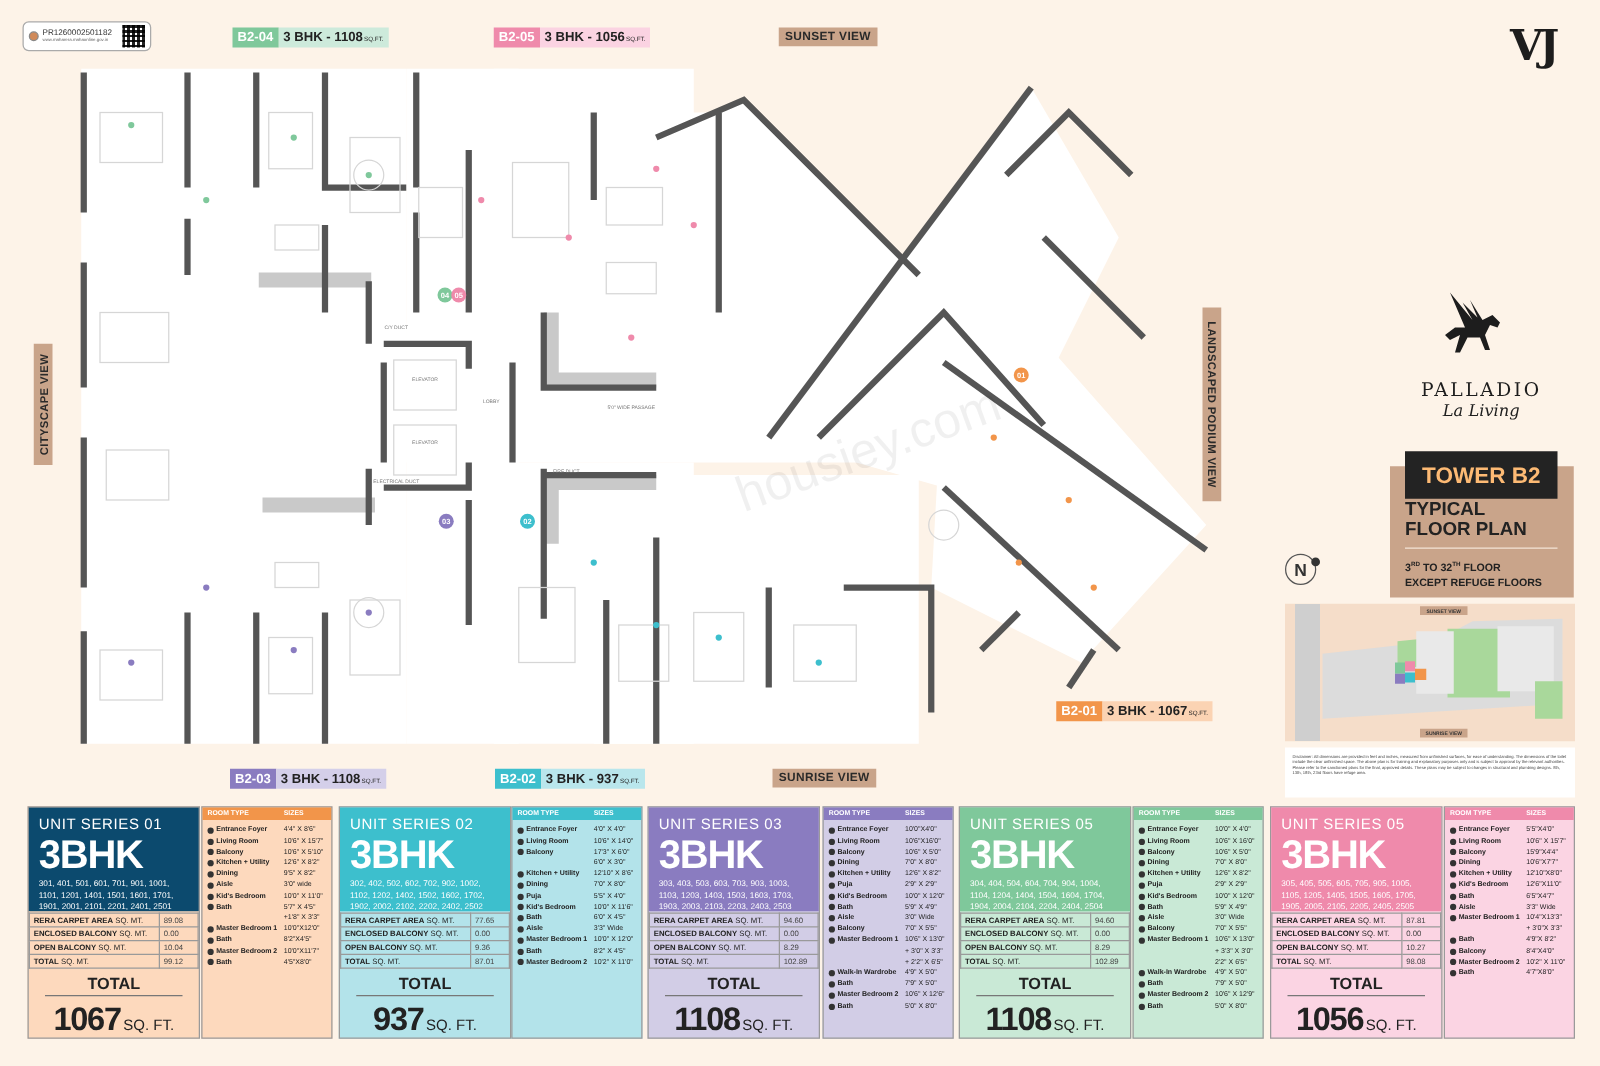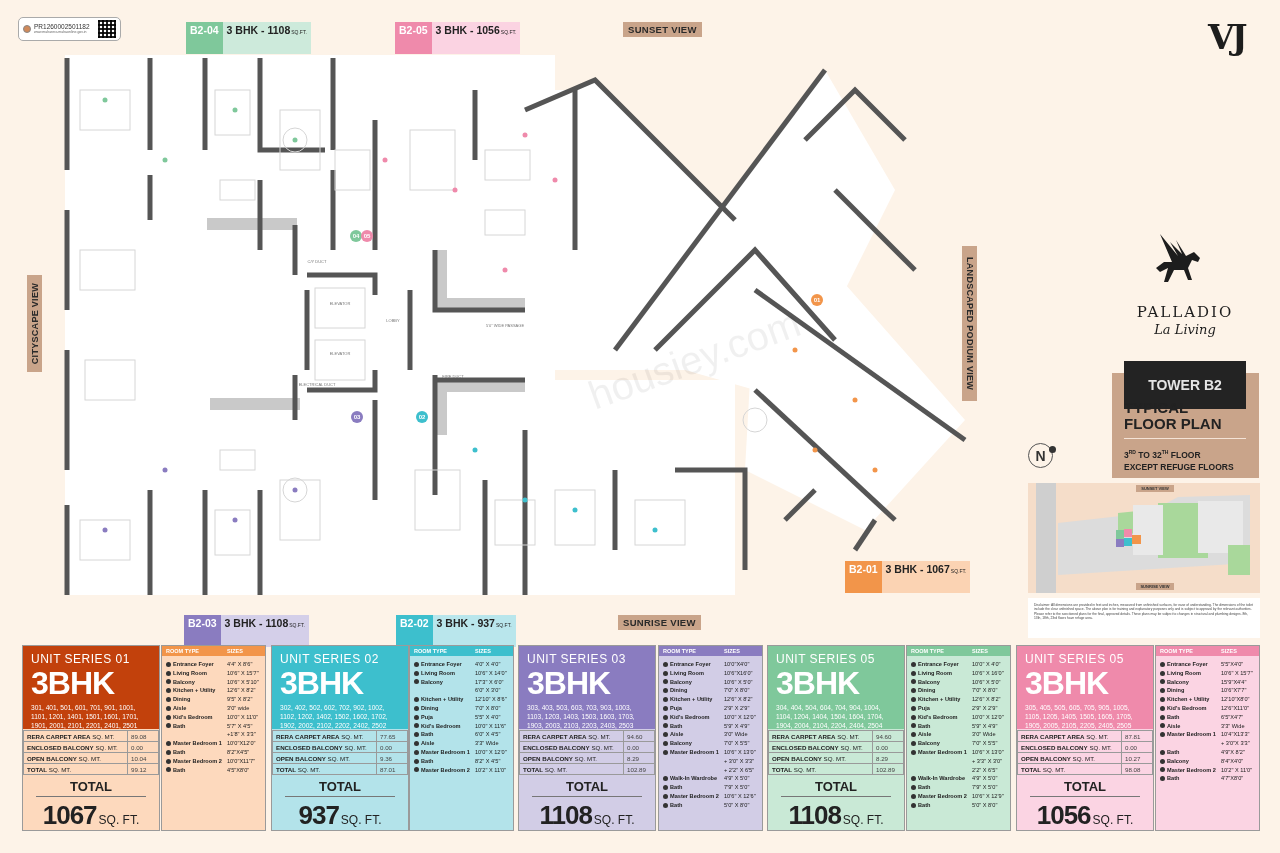--- a/index.html
+++ b/index.html
@@ -11,41 +11,41 @@
   .rera .seal { width: 8px; height: 8px; border-radius: 50%; background: #d08a5a; border: 1px solid #888; }
   .rera .txt { display: flex; flex-direction: column; line-height: 1; }
   .rera .num { font-size: 6.5px; color: #333; }
   .rera .url { font-size: 3.5px; color: #666; }
   .rera .qr { width: 18px; height: 18px; margin-left: auto; background:
       repeating-linear-gradient(0deg,#222 0 2px,#fff 2px 4px),
       repeating-linear-gradient(90deg,#222 0 2px,#fff 2px 4px);
       background-blend-mode: multiply; }
 
   
-  .tag { position: absolute; height: 32px; display: flex; font-weight: bold; font-size: 10.5px; line-height: 16px; white-space: nowrap; }
+  .tag { position: absolute; height: 16px; display: flex; font-weight: bold; font-size: 10.5px; line-height: 16px; white-space: nowrap; }
   .tag .code { color: #fff; padding: 0 4px; }
   .tag .desc { padding: 0 4px; color: #222; }
   .tag .desc small { font-size: 5px; font-weight: normal; margin-left: 1px; }
 
   .view-label { position: absolute; background: #c9a48a; color: #2a2a2a; font-weight: bold; font-size: 9.5px; letter-spacing: .3px; padding: 2px 5px; }
   .view-vert { position: absolute; background: #c9a48a; color: #2a2a2a; font-weight: bold; font-size: 9px; letter-spacing: .3px; width: 15px; display: flex; align-items: center; justify-content: center; }
   .view-vert span { writing-mode: vertical-rl; white-space: nowrap; }
   .view-vert.up span { transform: rotate(180deg); }
 
   
   .plan { position: absolute; left: 55px; top: 50px; width: 925px; height: 550px; }
   .plan svg { width: 100%; height: 100%; }
 
   
   .vj { position: absolute; left: 1208px; top: 17px; font-family: "DejaVu Serif", serif; font-weight: bold; font-size: 34px; letter-spacing: -3px; color: #1d1d1d; }
   .pegasus { position: absolute; left: 1148px; top: 228px; width: 66px; height: 66px; }
   .palladio { position: absolute; left: 1120px; top: 303px; width: 130px; text-align: center; font-family: "DejaVu Serif", serif; font-size: 15px; letter-spacing: 2px; color: #1d1d1d; }
   .laviento { position: absolute; left: 1120px; top: 322px; width: 130px; text-align: center; font-family: "DejaVu Serif", serif; font-style: italic; font-size: 13px; color: #1d1d1d; }
   .tower-box { position: absolute; left: 1112px; top: 373px; width: 147px; height: 105px; background: #c9a48a; }
-  .tower-title { position: absolute; left: 1124px; top: 361px; width: 122px; height: 48px; background: #232323; color: #e5e5e5; font-weight: bold; font-size: 14px; display: flex; align-items: center; justify-content: center; }
+  .tower-title { position: absolute; left: 1124px; top: 361px; width: 122px; height: 38px; background: #232323; color: #fdba74; font-weight: bold; font-size: 18px; display: flex; align-items: center; justify-content: center; }
   .typ { position: absolute; left: 1124px; top: 400px; font-weight: bold; font-size: 15px; line-height: 16px; color: #222; }
   .typ-line { position: absolute; left: 1124px; top: 438px; width: 122px; height: 1px; background: #f4e3d6; }
   .typ-sub { position: absolute; left: 1124px; top: 446px; font-weight: bold; font-size: 8.5px; line-height: 12px; color: #222; }
   .typ-sub sup { font-size: 5px; }
 
   .north { position: absolute; left: 1028px; top: 443px; width: 25px; height: 25px; border-radius: 50%; border: 1px solid #555; font-weight: bold; font-size: 14px; display:flex; align-items:center; justify-content:center; color:#333; background: #fdf3e8; }
   .north .dot { position: absolute; right: -4px; top: 2px; width: 7px; height: 7px; border-radius: 50%; background: #333; }
 
   .siteplan { position: absolute; left: 1028px; top: 483px; width: 232px; height: 110px; background: #f5ddc9; overflow: hidden; }
   .disclaimer { position: absolute; left: 1028px; top: 598px; width: 232px; height: 40px; background: #fff; font-size: 3.3px; line-height: 4.3px; padding: 5px 6px; color: #444; }
@@ -304,21 +304,21 @@
     <rect x="108" y="2" width="38" height="7" fill="#c9a48a"></rect>
     <rect x="108" y="100" width="38" height="7" fill="#c9a48a"></rect>
     <text x="127" y="7" font-size="4" text-anchor="middle" font-family="Liberation Sans, sans-serif" font-weight="bold" fill="#333">SUNSET VIEW</text>
     <text x="127" y="105" font-size="4" text-anchor="middle" font-family="Liberation Sans, sans-serif" font-weight="bold" fill="#333">SUNRISE VIEW</text>
   </svg>
 </div>
 <div class="disclaimer">Disclaimer: All dimensions are provided in feet and inches, measured from unfinished surfaces, for ease of understanding. The dimensions of the toilet include the clear unfinished space. The above plan is for training and explanatory purposes only and is subject to approval by the relevant authorities. Please refer to the sanctioned plans for the final, approved details. These plans may be subject to changes in structural and plumbing designs. 8th, 13th, 18th, 23rd floors have refuge area.</div>
 
 <div id="cards">
     <div class="card" style="left: 22px; background: rgb(253, 217, 189);">
-      <div class="hdr" style="background: #c2410c;">
+      <div class="hdr" style="background: #0c4a6e;">
         <div class="series">UNIT SERIES 01</div>
         <div class="bhk">3BHK</div>
         <div class="units">301, 401, 501, 601, 701, 901, 1001, 1101, 1201, 1401, 1501, 1601, 1701, 1901, 2001, 2101, 2201, 2401, 2501</div>
       </div>
       <table>
         <tbody>
           <tr>
             <td class="lab"><b>RERA CARPET AREA</b> <span>SQ. MT.</span></td>
             <td class="val">89.08</td>
           </tr>

